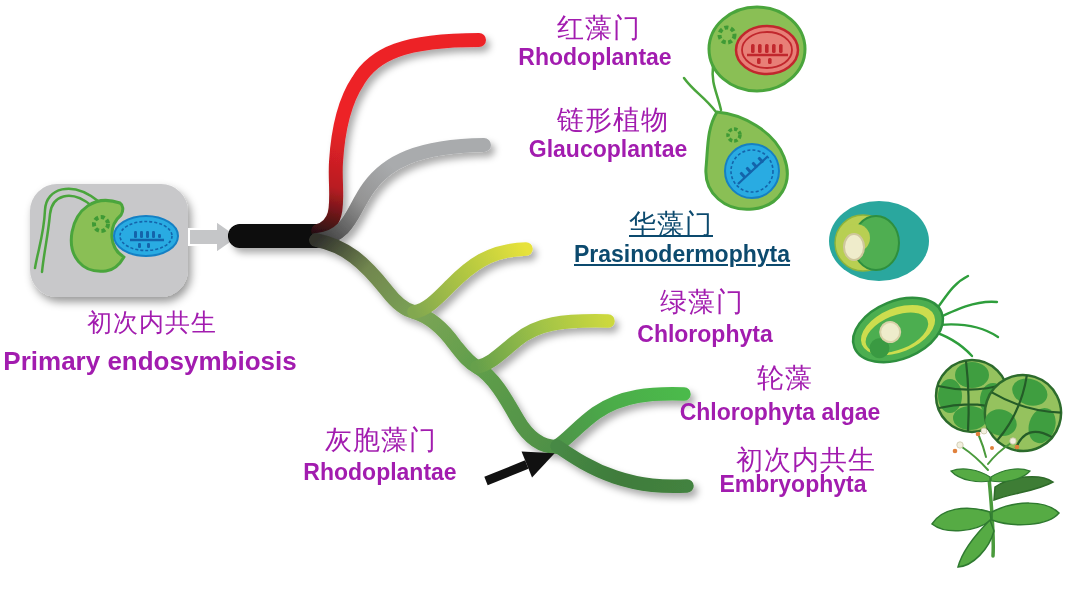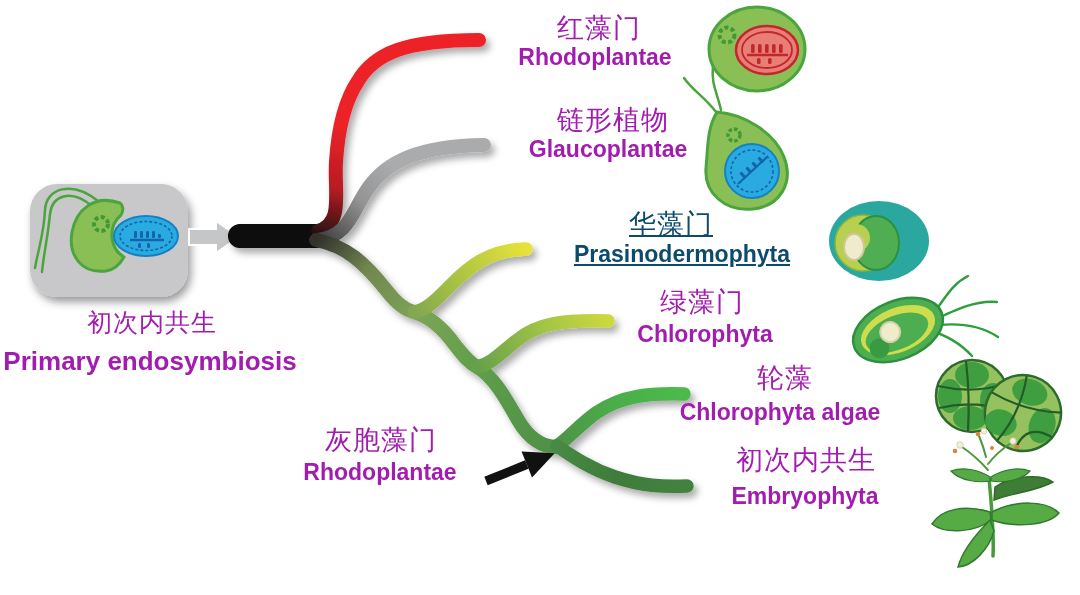--- a/index.html
+++ b/index.html
@@ -216,21 +216,21 @@
   <div class="lbl zh red" style="left:671px;top:210px;">华藻门</div>
   <div class="lbl en red" style="left:682px;top:242px;text-align:right;">Prasinodermophyta</div>
 
   <div class="lbl zh" style="left:702px;top:288px;">绿藻门</div>
   <div class="lbl en" style="left:705px;top:322px;">Chlorophyta</div>
 
   <div class="lbl zh" style="left:785px;top:364px;">轮藻</div>
   <div class="lbl en" style="left:780px;top:400px;">Chlorophyta algae</div>
 
   <div class="lbl zh" style="left:806px;top:446px;">初次内共生</div>
-  <div class="lbl en" style="left:793px;top:484px;margin-left:12px;">Embryophyta</div>
+  <div class="lbl en" style="left:793px;top:472px;">Embryophyta</div>
 
   <div class="lbl zh" style="left:381px;top:426px;">灰胞藻门</div>
   <div class="lbl en" style="left:380px;top:460px;">Rhodoplantae</div>
 
   <div class="lbl zh-sm" style="left:152px;top:309px;">初次内共生</div>
   <div class="lbl en-sm" style="left:150px;top:348px;">Primary endosymbiosis</div>
 
 </div>
 
 </body></html>

